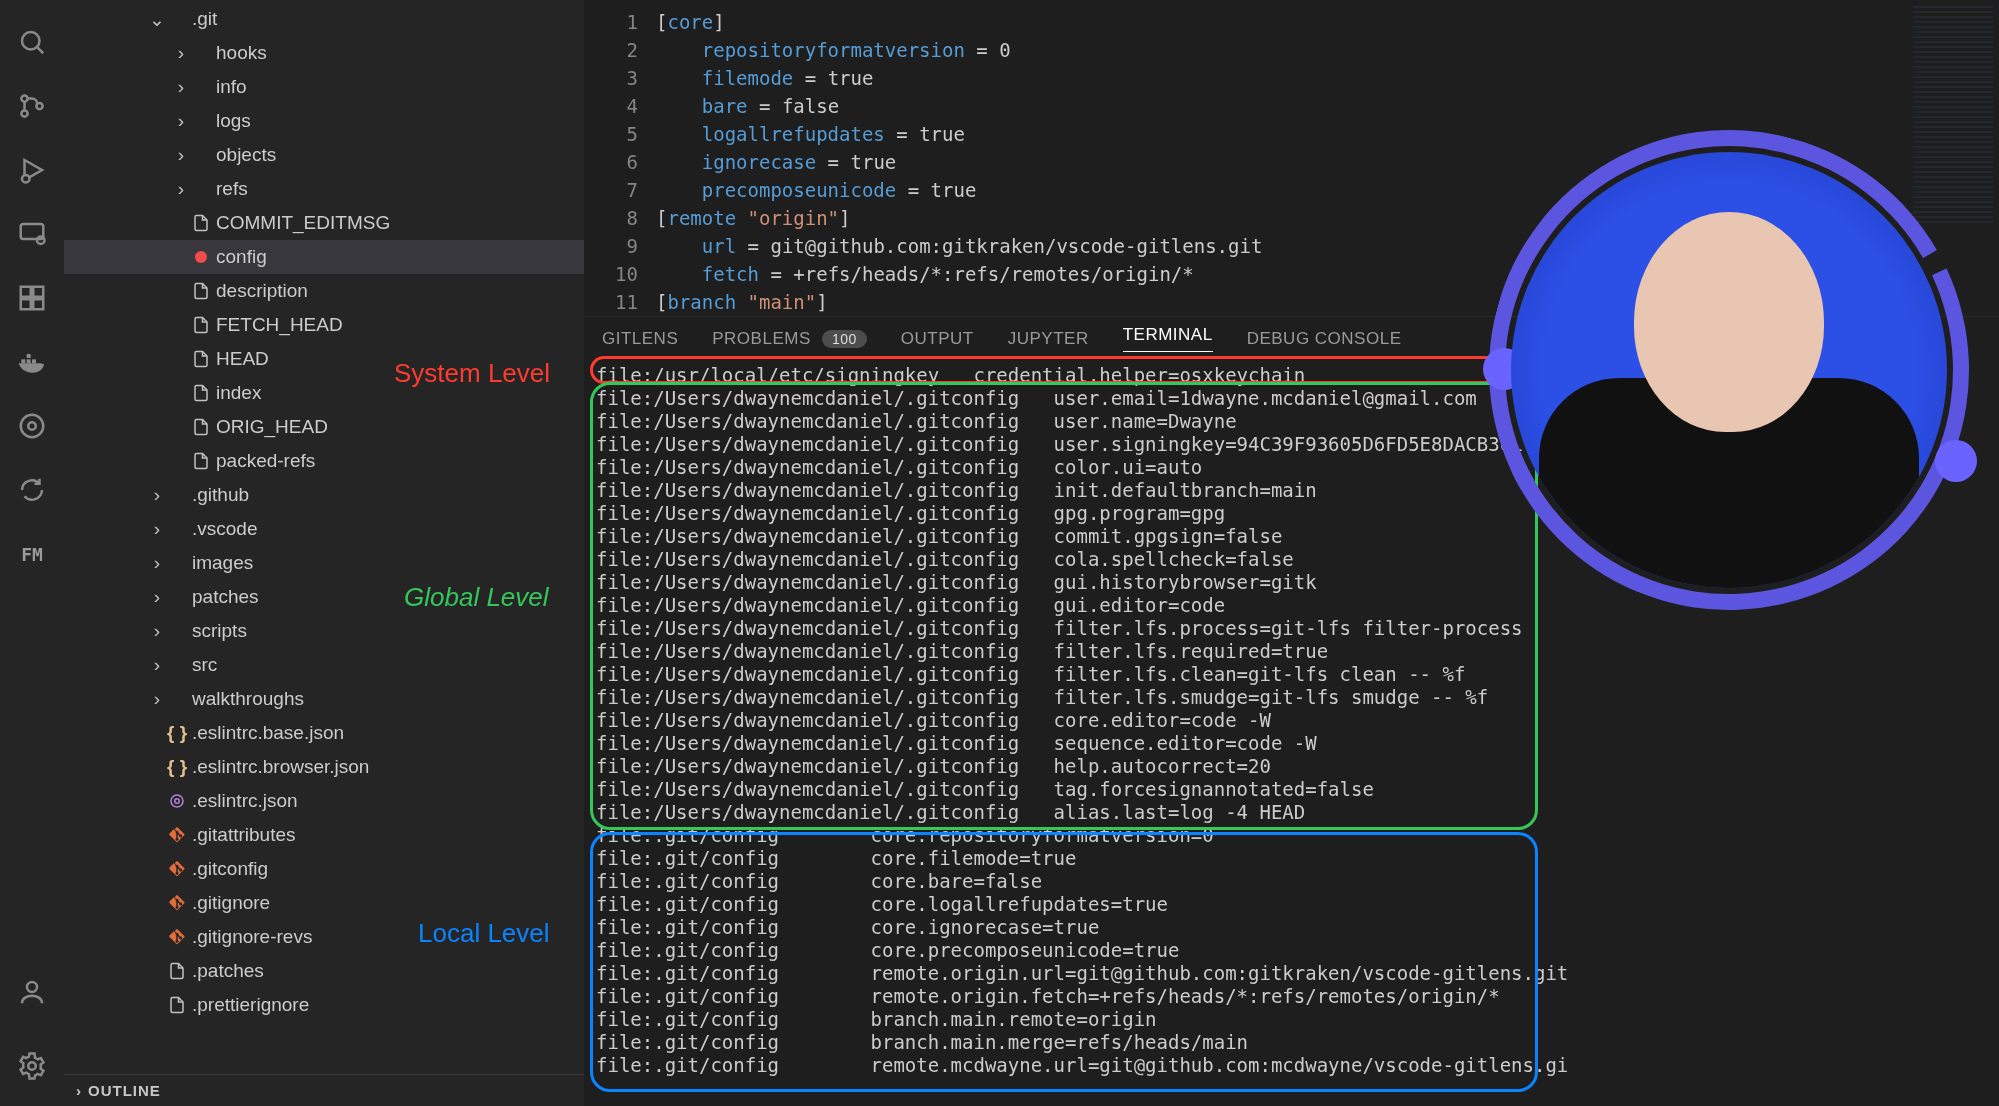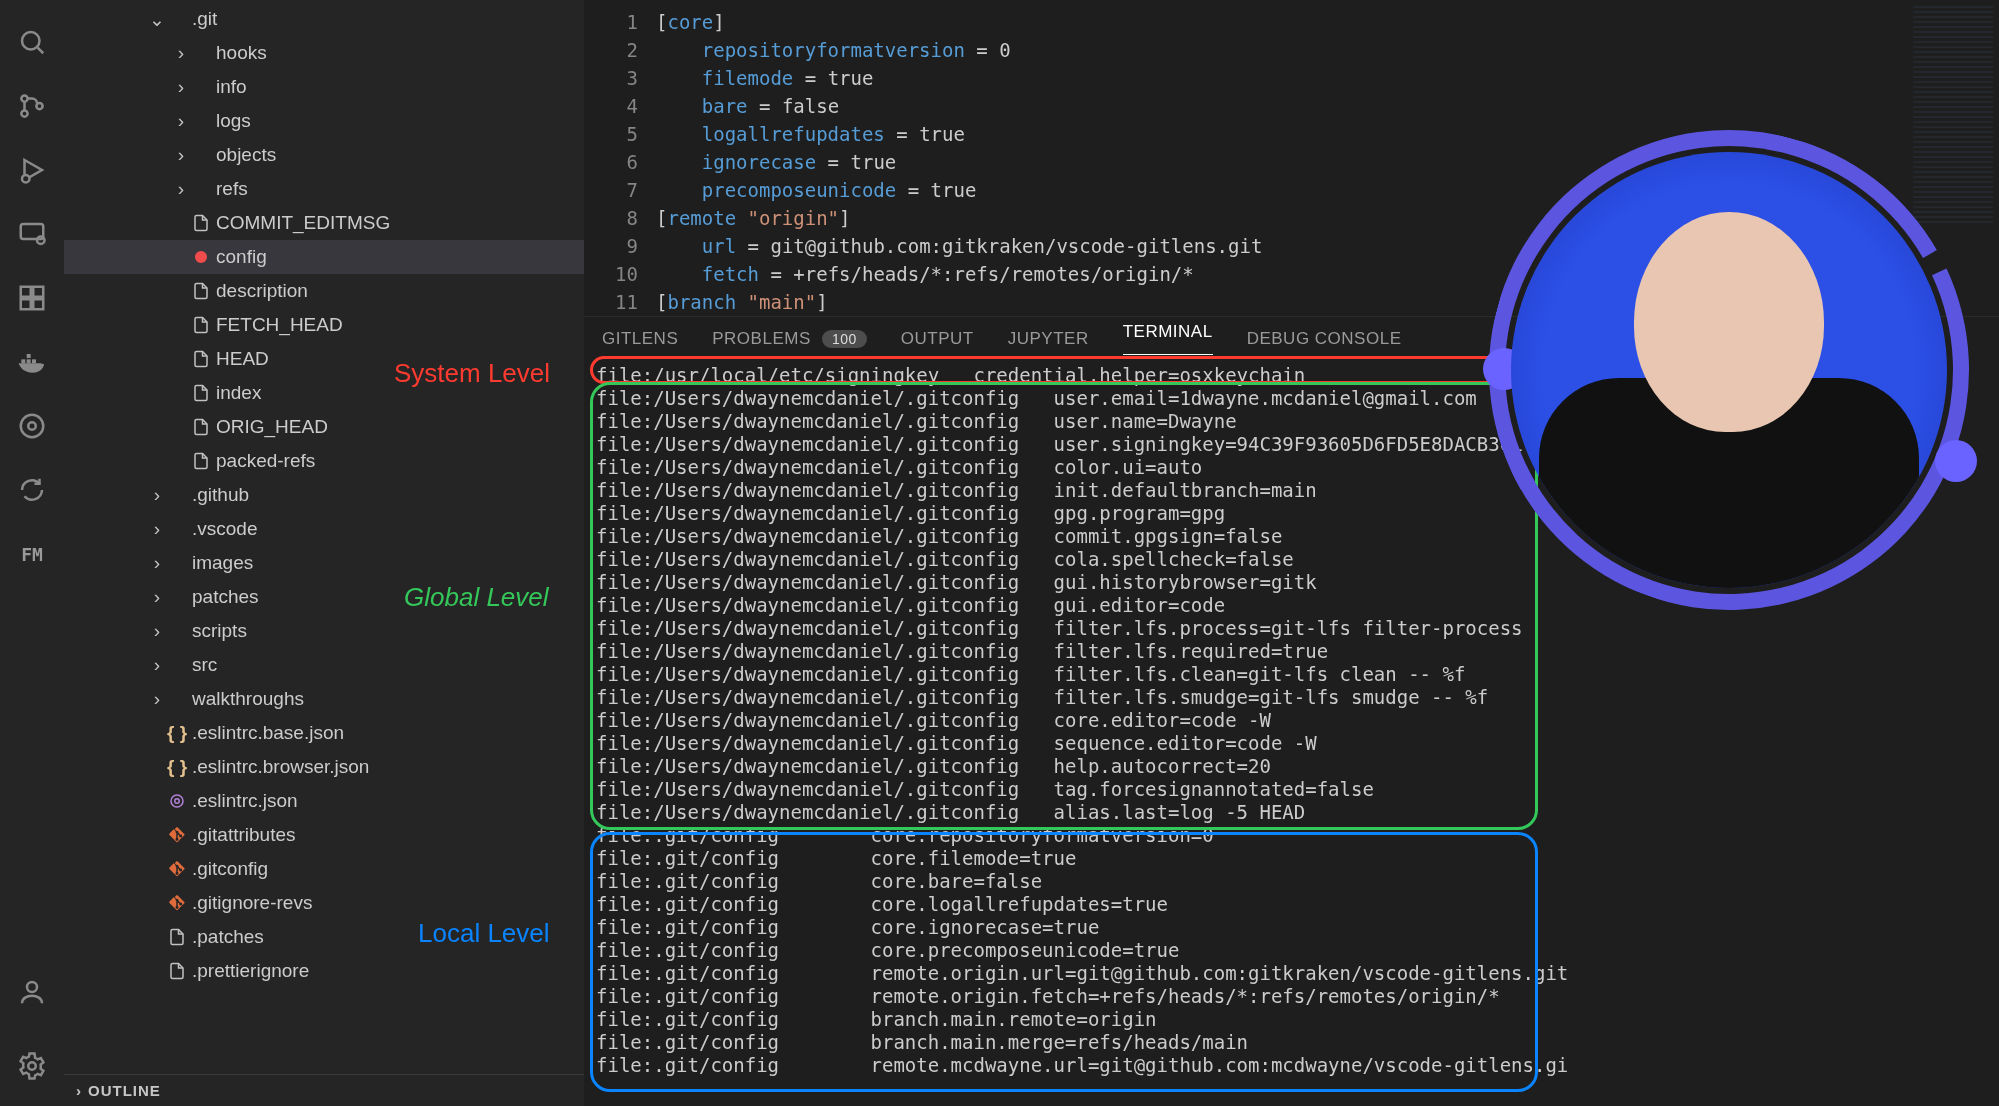--- a/index.html
+++ b/index.html
@@ -75,21 +75,21 @@
   border-top: 1px solid #2a2a2a;
   height: 44px;
   padding-left: 18px;
   gap: 34px;
   font-family: -apple-system, BlinkMacSystemFont, 'Segoe UI', sans-serif;
   font-size: 17px;
   color: #9a9a9a;
   letter-spacing: .5px;
 }
 .panel-tabs .tab { cursor:pointer; }
-.panel-tabs .tab.active { color: #ffffff; border-bottom:1px solid #fff; padding-bottom:12px; }
+.panel-tabs .tab.active { color: #ffffff; border-bottom:1px solid #fff; padding-bottom:6px; }
 .panel-tabs .badge {
   background:#4d4d4d; color:#ddd; border-radius: 12px; padding: 1px 10px; font-size:14px; margin-left:6px;
 }
 .terminal {
   flex: 1;
   position: relative;
   padding: 4px 0 0 12px;
   font-size: 19px;
   line-height: 23px;
   color: #cccccc;
@@ -434,20 +434,30 @@
         </div>
         <div class="tree-row">
           <span class="indent" style="width:84px"></span>
           <span class="chev"></span>
           <span class="file-ico">
             <svg width="18" height="18" viewBox="0 0 24 24" fill="#e06c3c">
               <path d="M22 11 13 2a1.4 1.4 0 0 0-2 0L9 4l2.5 2.5A2 2 0 0 1 14 9l2.5 2.5A2 2 0 1 1 15 13l-2-2v5a2 2 0 1 1-2 0V9.4a2 2 0 0 1-.9-2.6L7.6 4.3 2 10a1.4 1.4 0 0 0 0 2l9 9a1.4 1.4 0 0 0 2 0l9-9a1.4 1.4 0 0 0 0-1z"></path>
             </svg>
           </span>
           <span class="label">.gitconfig</span>
+        </div>
+        <div class="tree-row">
+          <span class="indent" style="width:84px"></span>
+          <span class="chev"></span>
+          <span class="file-ico">
+            <svg width="18" height="18" viewBox="0 0 24 24" fill="#e06c3c">
+              <path d="M22 11 13 2a1.4 1.4 0 0 0-2 0L9 4l2.5 2.5A2 2 0 0 1 14 9l2.5 2.5A2 2 0 1 1 15 13l-2-2v5a2 2 0 1 1-2 0V9.4a2 2 0 0 1-.9-2.6L7.6 4.3 2 10a1.4 1.4 0 0 0 0 2l9 9a1.4 1.4 0 0 0 2 0l9-9a1.4 1.4 0 0 0 0-1z"></path>
+            </svg>
+          </span>
+          <span class="label">.gitignore</span>
         </div>
         <div class="tree-row">
           <span class="indent" style="width:84px"></span>
           <span class="chev"></span>
           <span class="file-ico">
             <svg width="18" height="18" viewBox="0 0 24 24" fill="#e06c3c">
               <path d="M22 11 13 2a1.4 1.4 0 0 0-2 0L9 4l2.5 2.5A2 2 0 0 1 14 9l2.5 2.5A2 2 0 1 1 15 13l-2-2v5a2 2 0 1 1-2 0V9.4a2 2 0 0 1-.9-2.6L7.6 4.3 2 10a1.4 1.4 0 0 0 0 2l9 9a1.4 1.4 0 0 0 2 0l9-9a1.4 1.4 0 0 0 0-1z"></path>
             </svg>
           </span>
           <span class="label">.gitignore-revs</span>
@@ -527,21 +537,21 @@
         <div class="term-line">file:/Users/dwaynemcdaniel/.gitconfig   gui.historybrowser=gitk</div>
         <div class="term-line">file:/Users/dwaynemcdaniel/.gitconfig   gui.editor=code</div>
         <div class="term-line">file:/Users/dwaynemcdaniel/.gitconfig   filter.lfs.process=git-lfs filter-process</div>
         <div class="term-line">file:/Users/dwaynemcdaniel/.gitconfig   filter.lfs.required=true</div>
         <div class="term-line">file:/Users/dwaynemcdaniel/.gitconfig   filter.lfs.clean=git-lfs clean -- %f</div>
         <div class="term-line">file:/Users/dwaynemcdaniel/.gitconfig   filter.lfs.smudge=git-lfs smudge -- %f</div>
         <div class="term-line">file:/Users/dwaynemcdaniel/.gitconfig   core.editor=code -W</div>
         <div class="term-line">file:/Users/dwaynemcdaniel/.gitconfig   sequence.editor=code -W</div>
         <div class="term-line">file:/Users/dwaynemcdaniel/.gitconfig   help.autocorrect=20</div>
         <div class="term-line">file:/Users/dwaynemcdaniel/.gitconfig   tag.forcesignannotated=false</div>
-        <div class="term-line">file:/Users/dwaynemcdaniel/.gitconfig   alias.last=log -5 HEAD</div>
+        <div class="term-line">file:/Users/dwaynemcdaniel/.gitconfig   alias.last=log -4 HEAD</div>
         <div class="term-line">file:.git/config        core.repositoryformatversion=0</div>
         <div class="term-line">file:.git/config        core.filemode=true</div>
         <div class="term-line">file:.git/config        core.bare=false</div>
         <div class="term-line">file:.git/config        core.logallrefupdates=true</div>
         <div class="term-line">file:.git/config        core.ignorecase=true</div>
         <div class="term-line">file:.git/config        core.precomposeunicode=true</div>
         <div class="term-line">file:.git/config        remote.origin.url=git@github.com:gitkraken/vscode-gitlens.git</div>
         <div class="term-line">file:.git/config        remote.origin.fetch=+refs/heads/*:refs/remotes/origin/*</div>
         <div class="term-line">file:.git/config        branch.main.remote=origin</div>
         <div class="term-line">file:.git/config        branch.main.merge=refs/heads/main</div>

